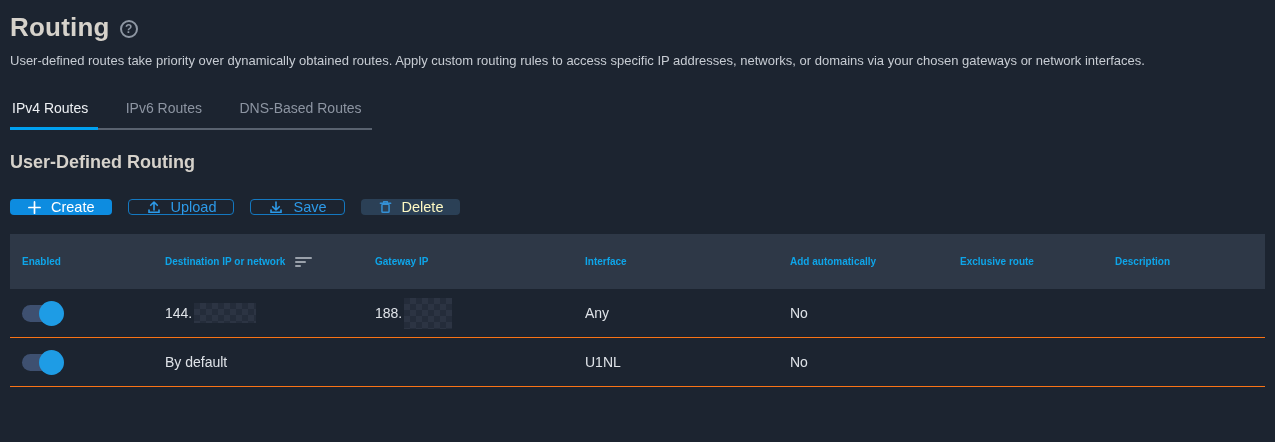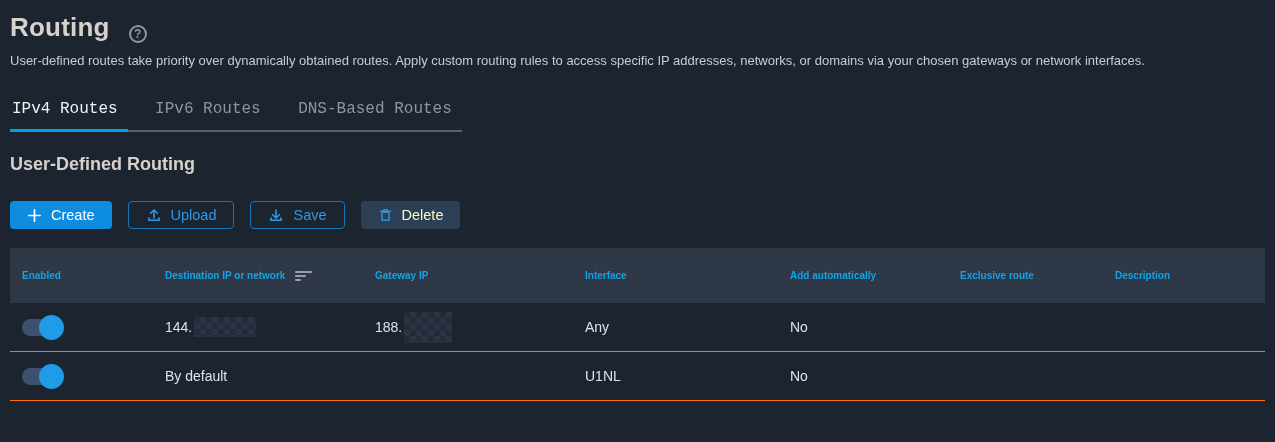--- a/index.html
+++ b/index.html
@@ -6,50 +6,49 @@
   html, body { width: 1275px; height: 442px; }
   body {
     background: #1c2430;
     font-family: "Liberation Sans", sans-serif;
     color: #dfe3e8;
     overflow: hidden;
   }
   .page { padding: 12px 10px 0 10px; }
 
   
-  .title-row { display: flex; align-items: flex-end; gap: 19px; }
+  .title-row { display: flex; align-items: center; gap: 10px; }
   h1 { font-size: 26px; font-weight: bold; color: #d6d2cb; letter-spacing: 0.2px; }
   .help-icon {
     width: 18px; height: 18px; border-radius: 50%;
     border: 2px solid #8e97a3; color: #8e97a3;
     font-size: 12px; font-weight: bold; line-height: 14px;
     text-align: center; display: inline-block; cursor: pointer;
     margin-top: 3px;
   }
   .description { margin-top: 10px; font-size: 13px; color: #c7ccd3; }
 
   
   .tabs { margin-top: 24px; display: inline-block; border-bottom: 2px solid #59626f; }
   .tab {
     display: inline-block; padding: 8px 10px 11px 10px; margin-bottom: -2px;
-    font-size: 16px; color: #8d95a2; border-bottom: 3px solid transparent;
+    font-size: 14px; color: #8d95a2; border-bottom: 3px solid transparent;
     cursor: pointer;
-    font-family: Liberation Mono, monospace;
   }
   .tab:first-child { padding-left: 2px; }
   .tab + .tab { margin-left: 13px; }
   .tab.active { color: #eef1f4; border-bottom-color: #00a0ef; }
 
   
   h2 { margin-top: 22px; font-size: 18px; font-weight: bold; color: #d6d2cb; }
 
   
   .toolbar { margin-top: 26px; display: flex; gap: 16px; }
   .btn {
-    height: 28px; border-radius: 4px; font-size: 14.5px;
+    height: 16px; border-radius: 4px; font-size: 14.5px;
     display: inline-flex; align-items: center; justify-content: center;
     gap: 9px; padding: 0 17px; cursor: pointer; border: none;
     font-family: "Liberation Sans", sans-serif;
     background: transparent;
   }
   .btn svg { display: block; }
   .btn-primary { background: #0d8ce0; color: #ffffff; }
   .btn-outline { border: 1px solid #1478c0; color: #2d9ae8; }
   .btn-muted { background: #2b4056; color: #fef9c3; }
 

